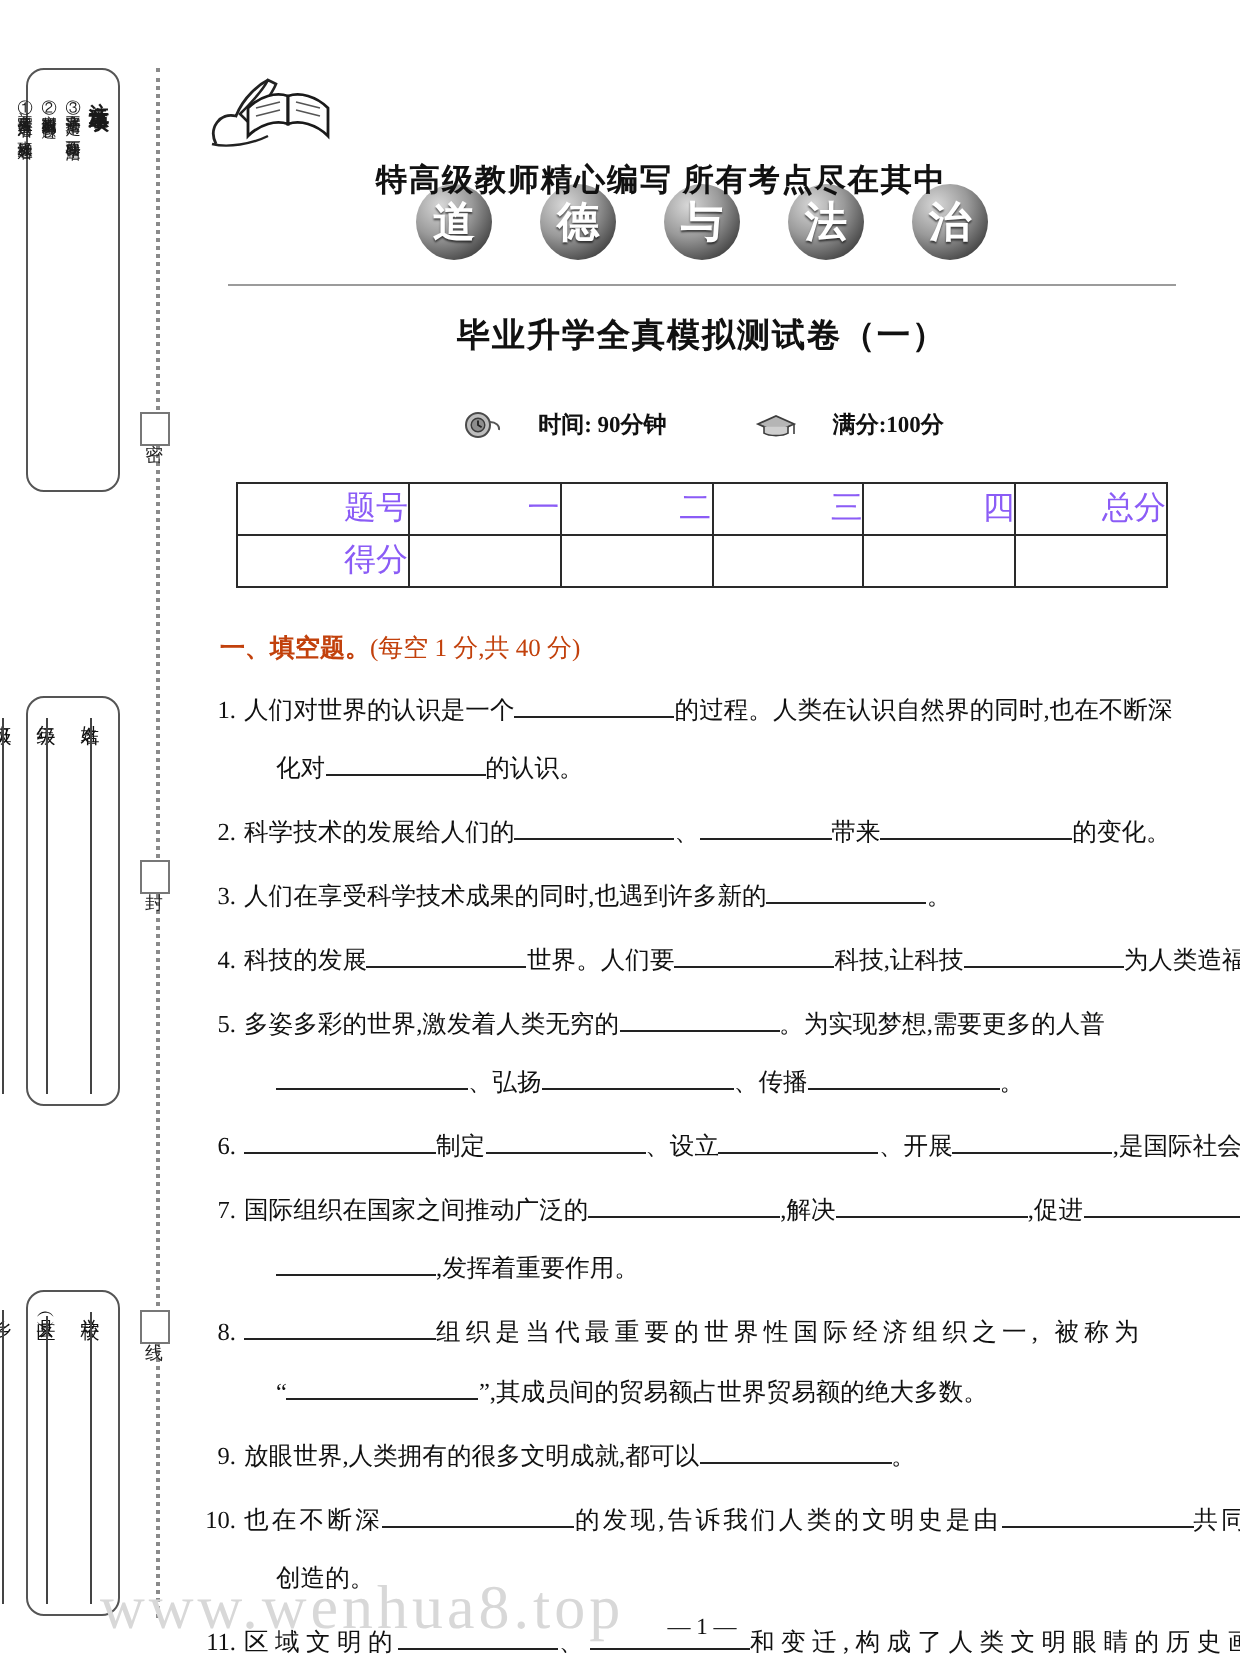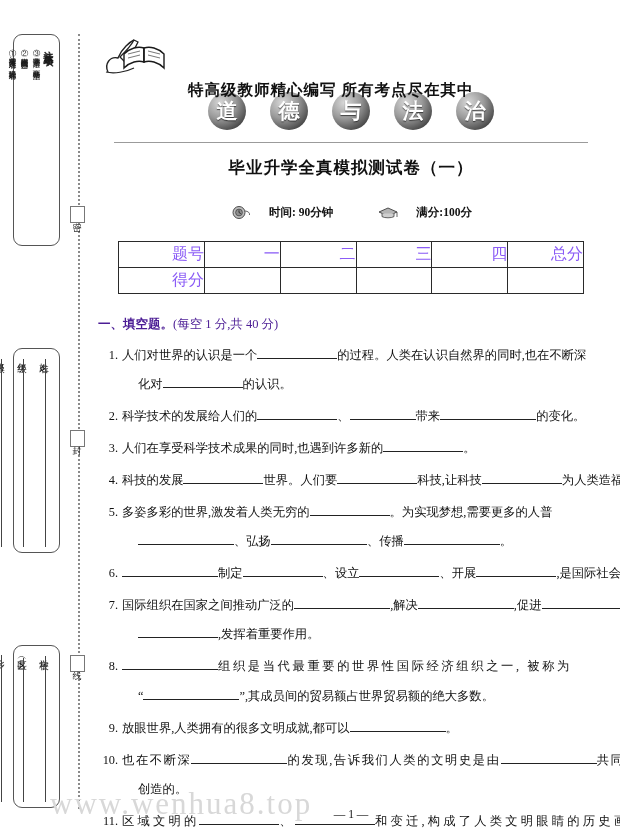--- a/index.html
+++ b/index.html
@@ -114,21 +114,21 @@
     border-collapse: collapse; table-layout: fixed;
   }
   .score-table td {
     border: 1px solid #2a2a2a; height: 26px; text-align: right;
     font-size: 16px; color: #8b5cf6;
   }
   .score-table td.hdr { width: 86px; }
 
   
   .sec-title {
-    margin: 22px 0 0 2px; font-size: 12.5px; font-weight: bold; color: #4c1d95;
+    margin: 22px 0 0 14px; font-size: 12.5px; font-weight: bold; color: #c2410c;
   }
   .sec-title .light { font-weight: normal; }
 
   .q { display: flex; margin-top: 13px; font-size: 12.3px; color: #111; line-height: 1.55; }
   .q-num { width: 26px; flex: 0 0 26px; text-align: right; padding-right: 4px; }
   .q-body { flex: 1 1 auto; }
   .q-line { white-space: nowrap; overflow: hidden; }
   .q-line.l2 { padding-left: 16px; margin-top: 10px; }
   .q-line.just { letter-spacing: 1.6px; }
   .q-line.just2 { letter-spacing: 2.6px; }

